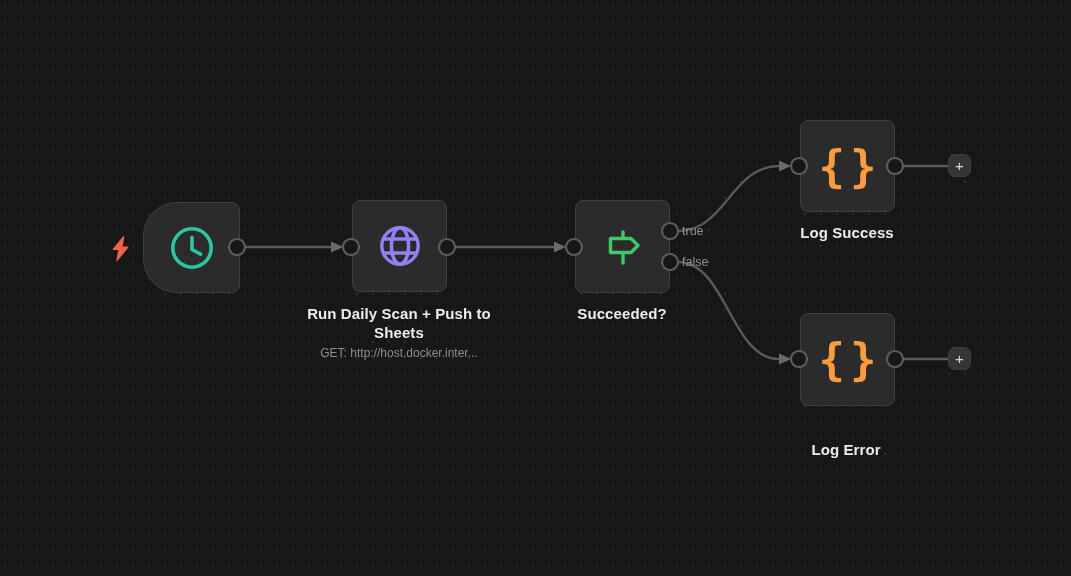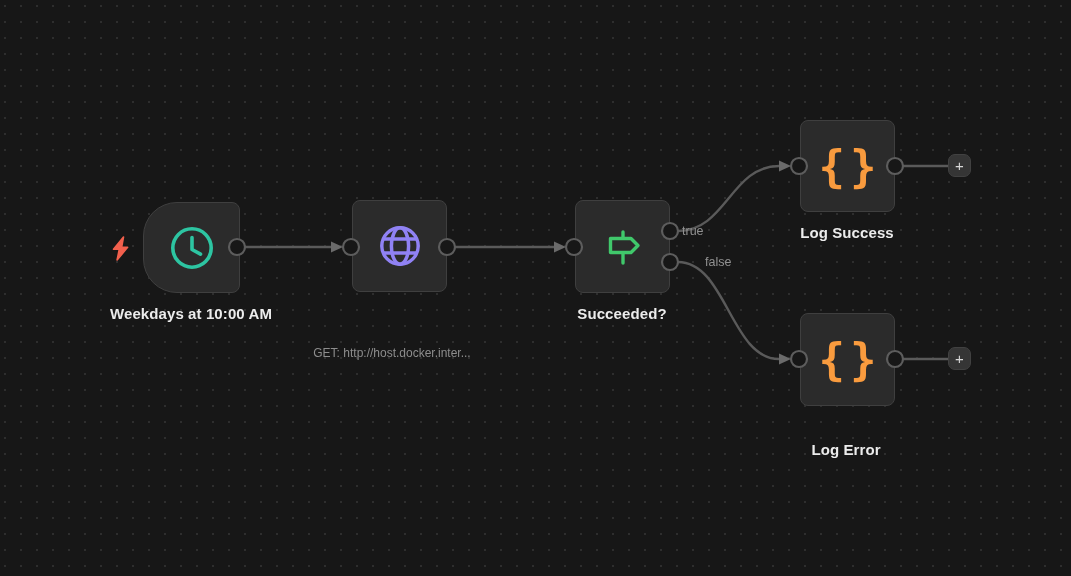--- a/index.html
+++ b/index.html
@@ -120,24 +120,24 @@
     <circle cx="574" cy="247" r="8" fill="#171717" stroke="#5d5d5d" stroke-width="2.2"></circle>
     <circle cx="670" cy="231" r="8" fill="#171717" stroke="#5d5d5d" stroke-width="2.2"></circle>
     <circle cx="670" cy="262" r="8" fill="#171717" stroke="#5d5d5d" stroke-width="2.2"></circle>
     <circle cx="799" cy="166" r="8" fill="#171717" stroke="#5d5d5d" stroke-width="2.2"></circle>
     <circle cx="895" cy="166" r="8" fill="#171717" stroke="#5d5d5d" stroke-width="2.2"></circle>
     <circle cx="799" cy="359" r="8" fill="#171717" stroke="#5d5d5d" stroke-width="2.2"></circle>
     <circle cx="895" cy="359" r="8" fill="#171717" stroke="#5d5d5d" stroke-width="2.2"></circle>
   </svg>
 
   <span class="port-label" style="left:682px;top:224px;">true</span>
-  <span class="port-label" style="left:682px;top:255px;margin-left:23px;">false</span>
+  <span class="port-label" style="left:682px;top:255px;">false</span>
 
-  <div class="node-label" style="left:71px;top:304px;width:240px;">Weekdays at 10:00 AM</div>
-  <div class="node-sublabel" style="left:272px;top:346px;width:240px;">GET: http://host.docker.inter...</div>
+  <div class="node-label" style="left:299px;top:304px;width:200px;">Run Daily Scan + Push to Sheets</div>
+  <div class="node-sublabel" style="left:279px;top:346px;width:240px;">GET: http://host.docker.inter...</div>
   <div class="node-label" style="left:727px;top:223px;width:240px;">Log Success</div>
   <div class="node-label" style="left:502px;top:304px;width:240px;">Succeeded?</div>
   <div class="node-label" style="left:726px;top:416px;width:240px;margin-top:24px;">Log Error</div>
 
   <div class="plus-btn" style="left:948px;top:154px;">
     <span>+</span>
   </div>
   <div class="plus-btn" style="left:948px;top:347px;">
     <span>+</span>
   </div>

